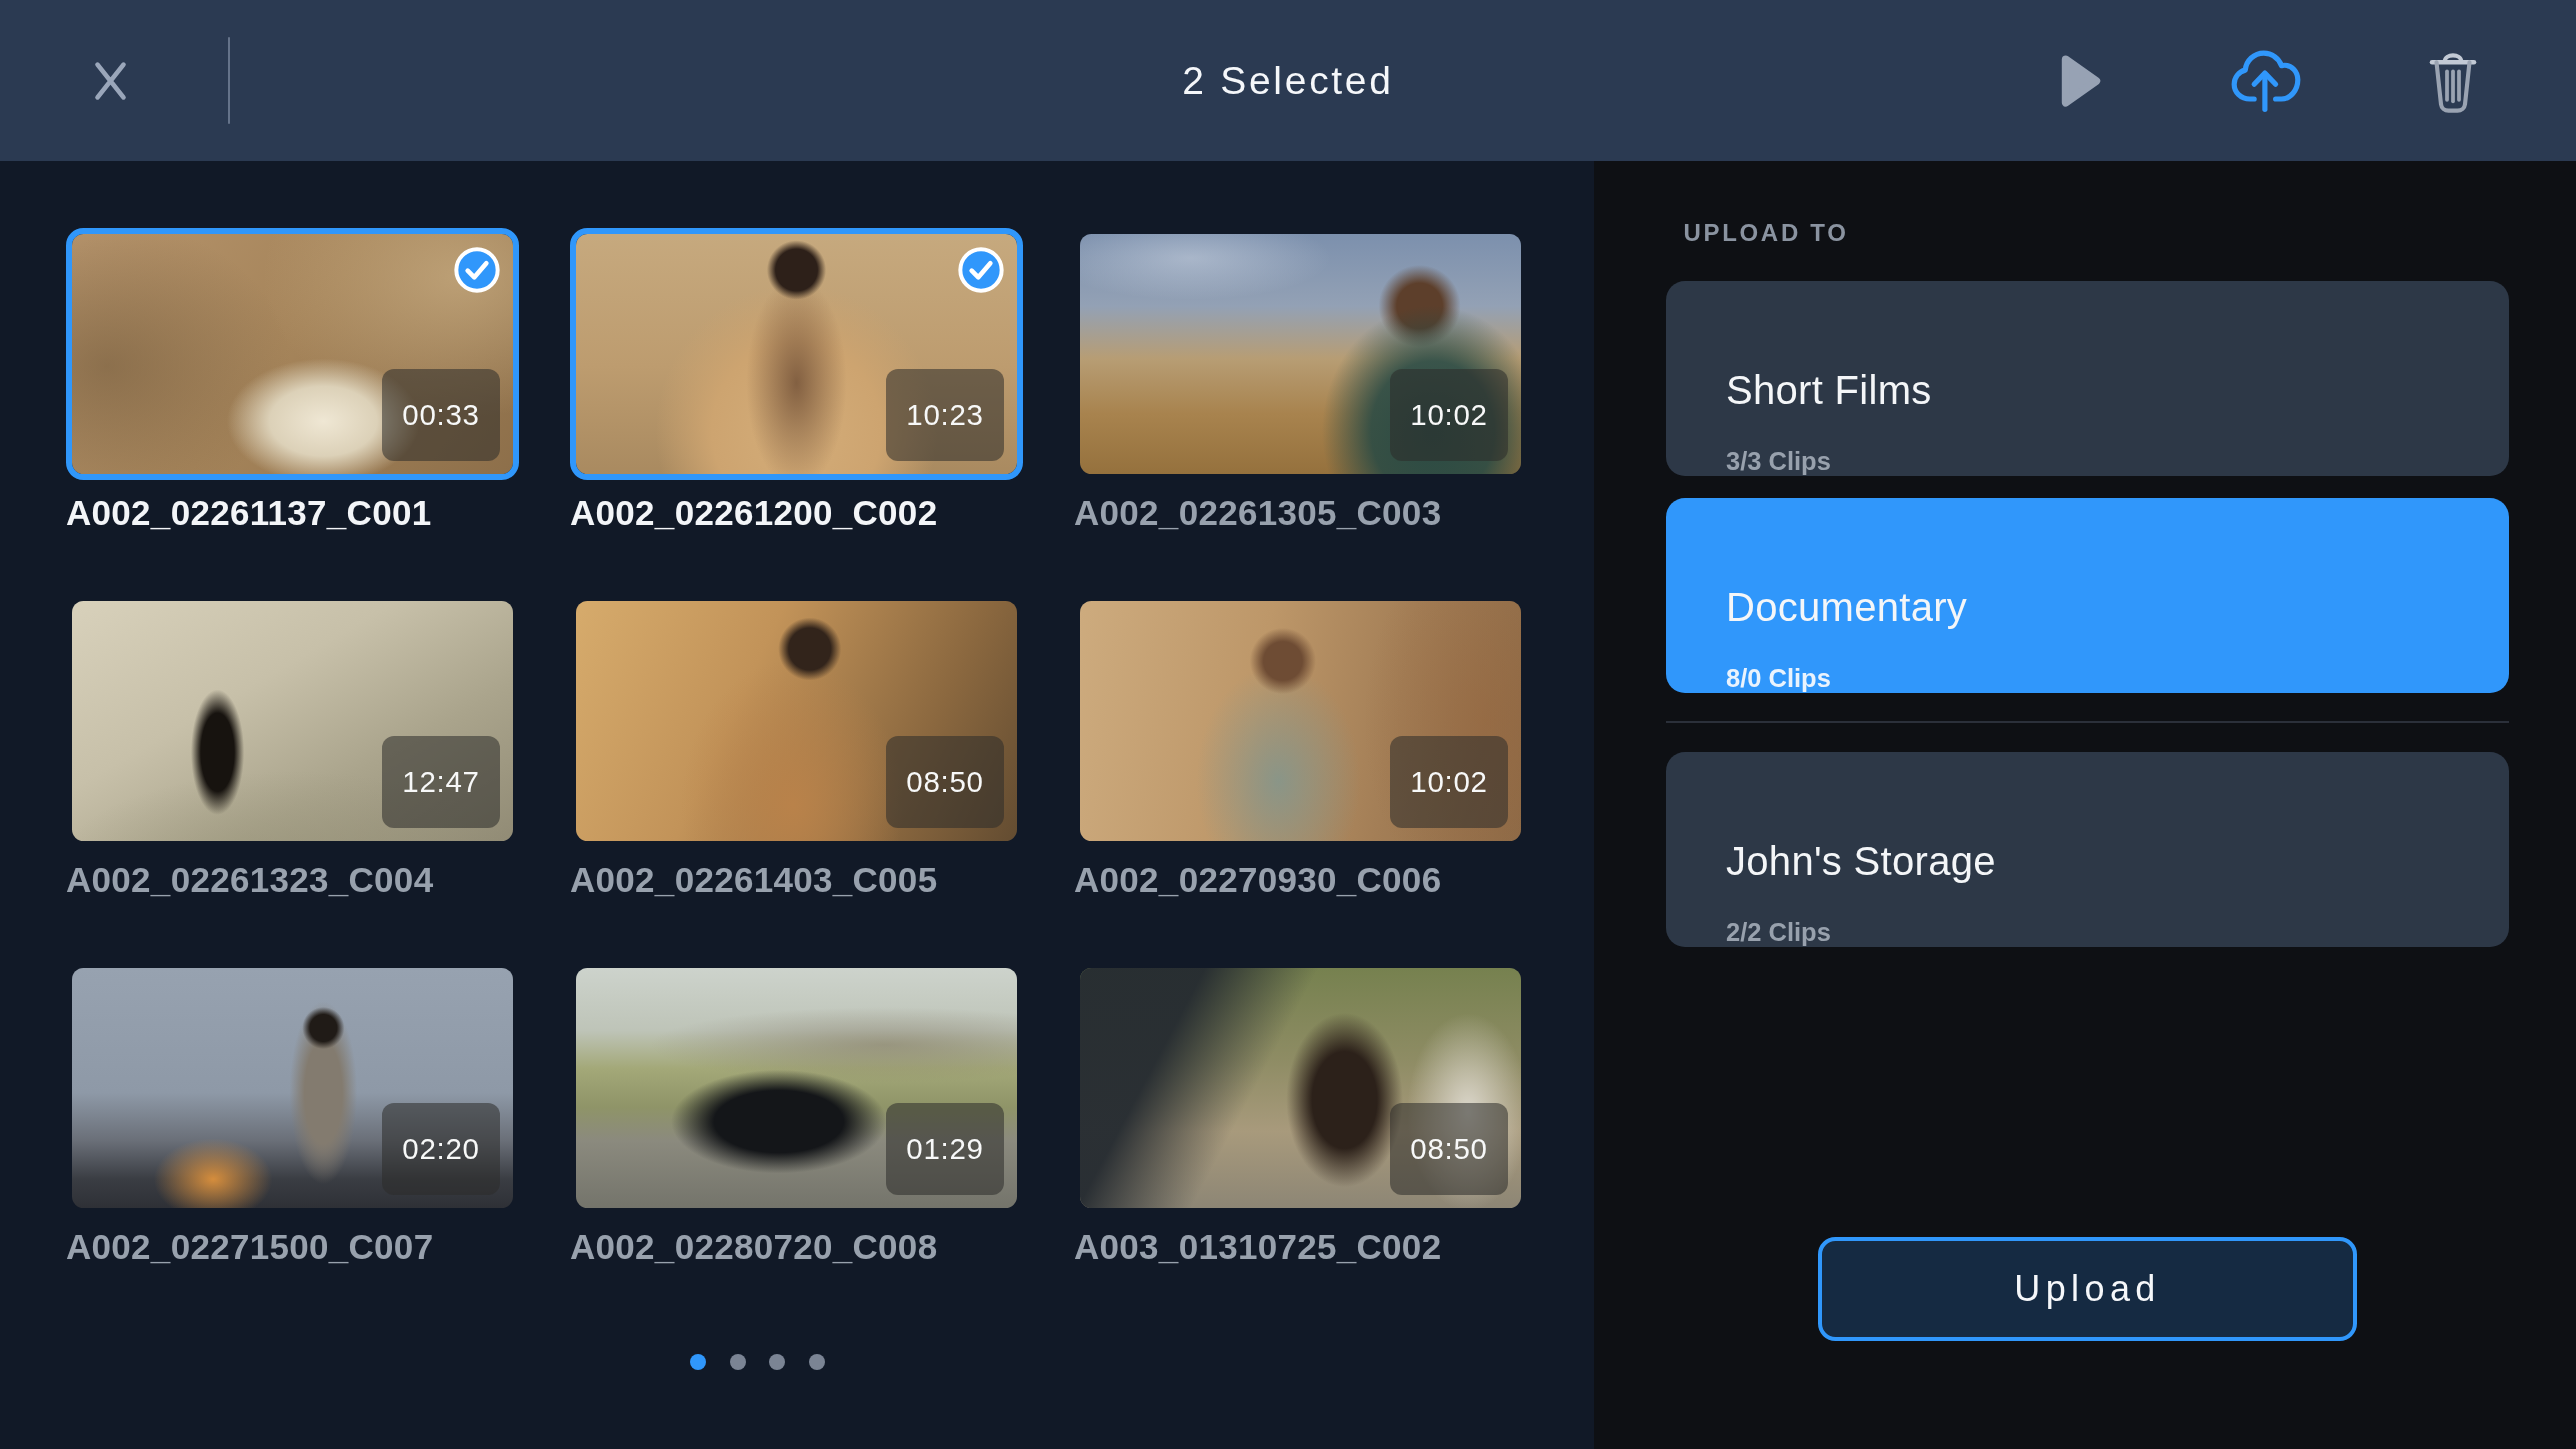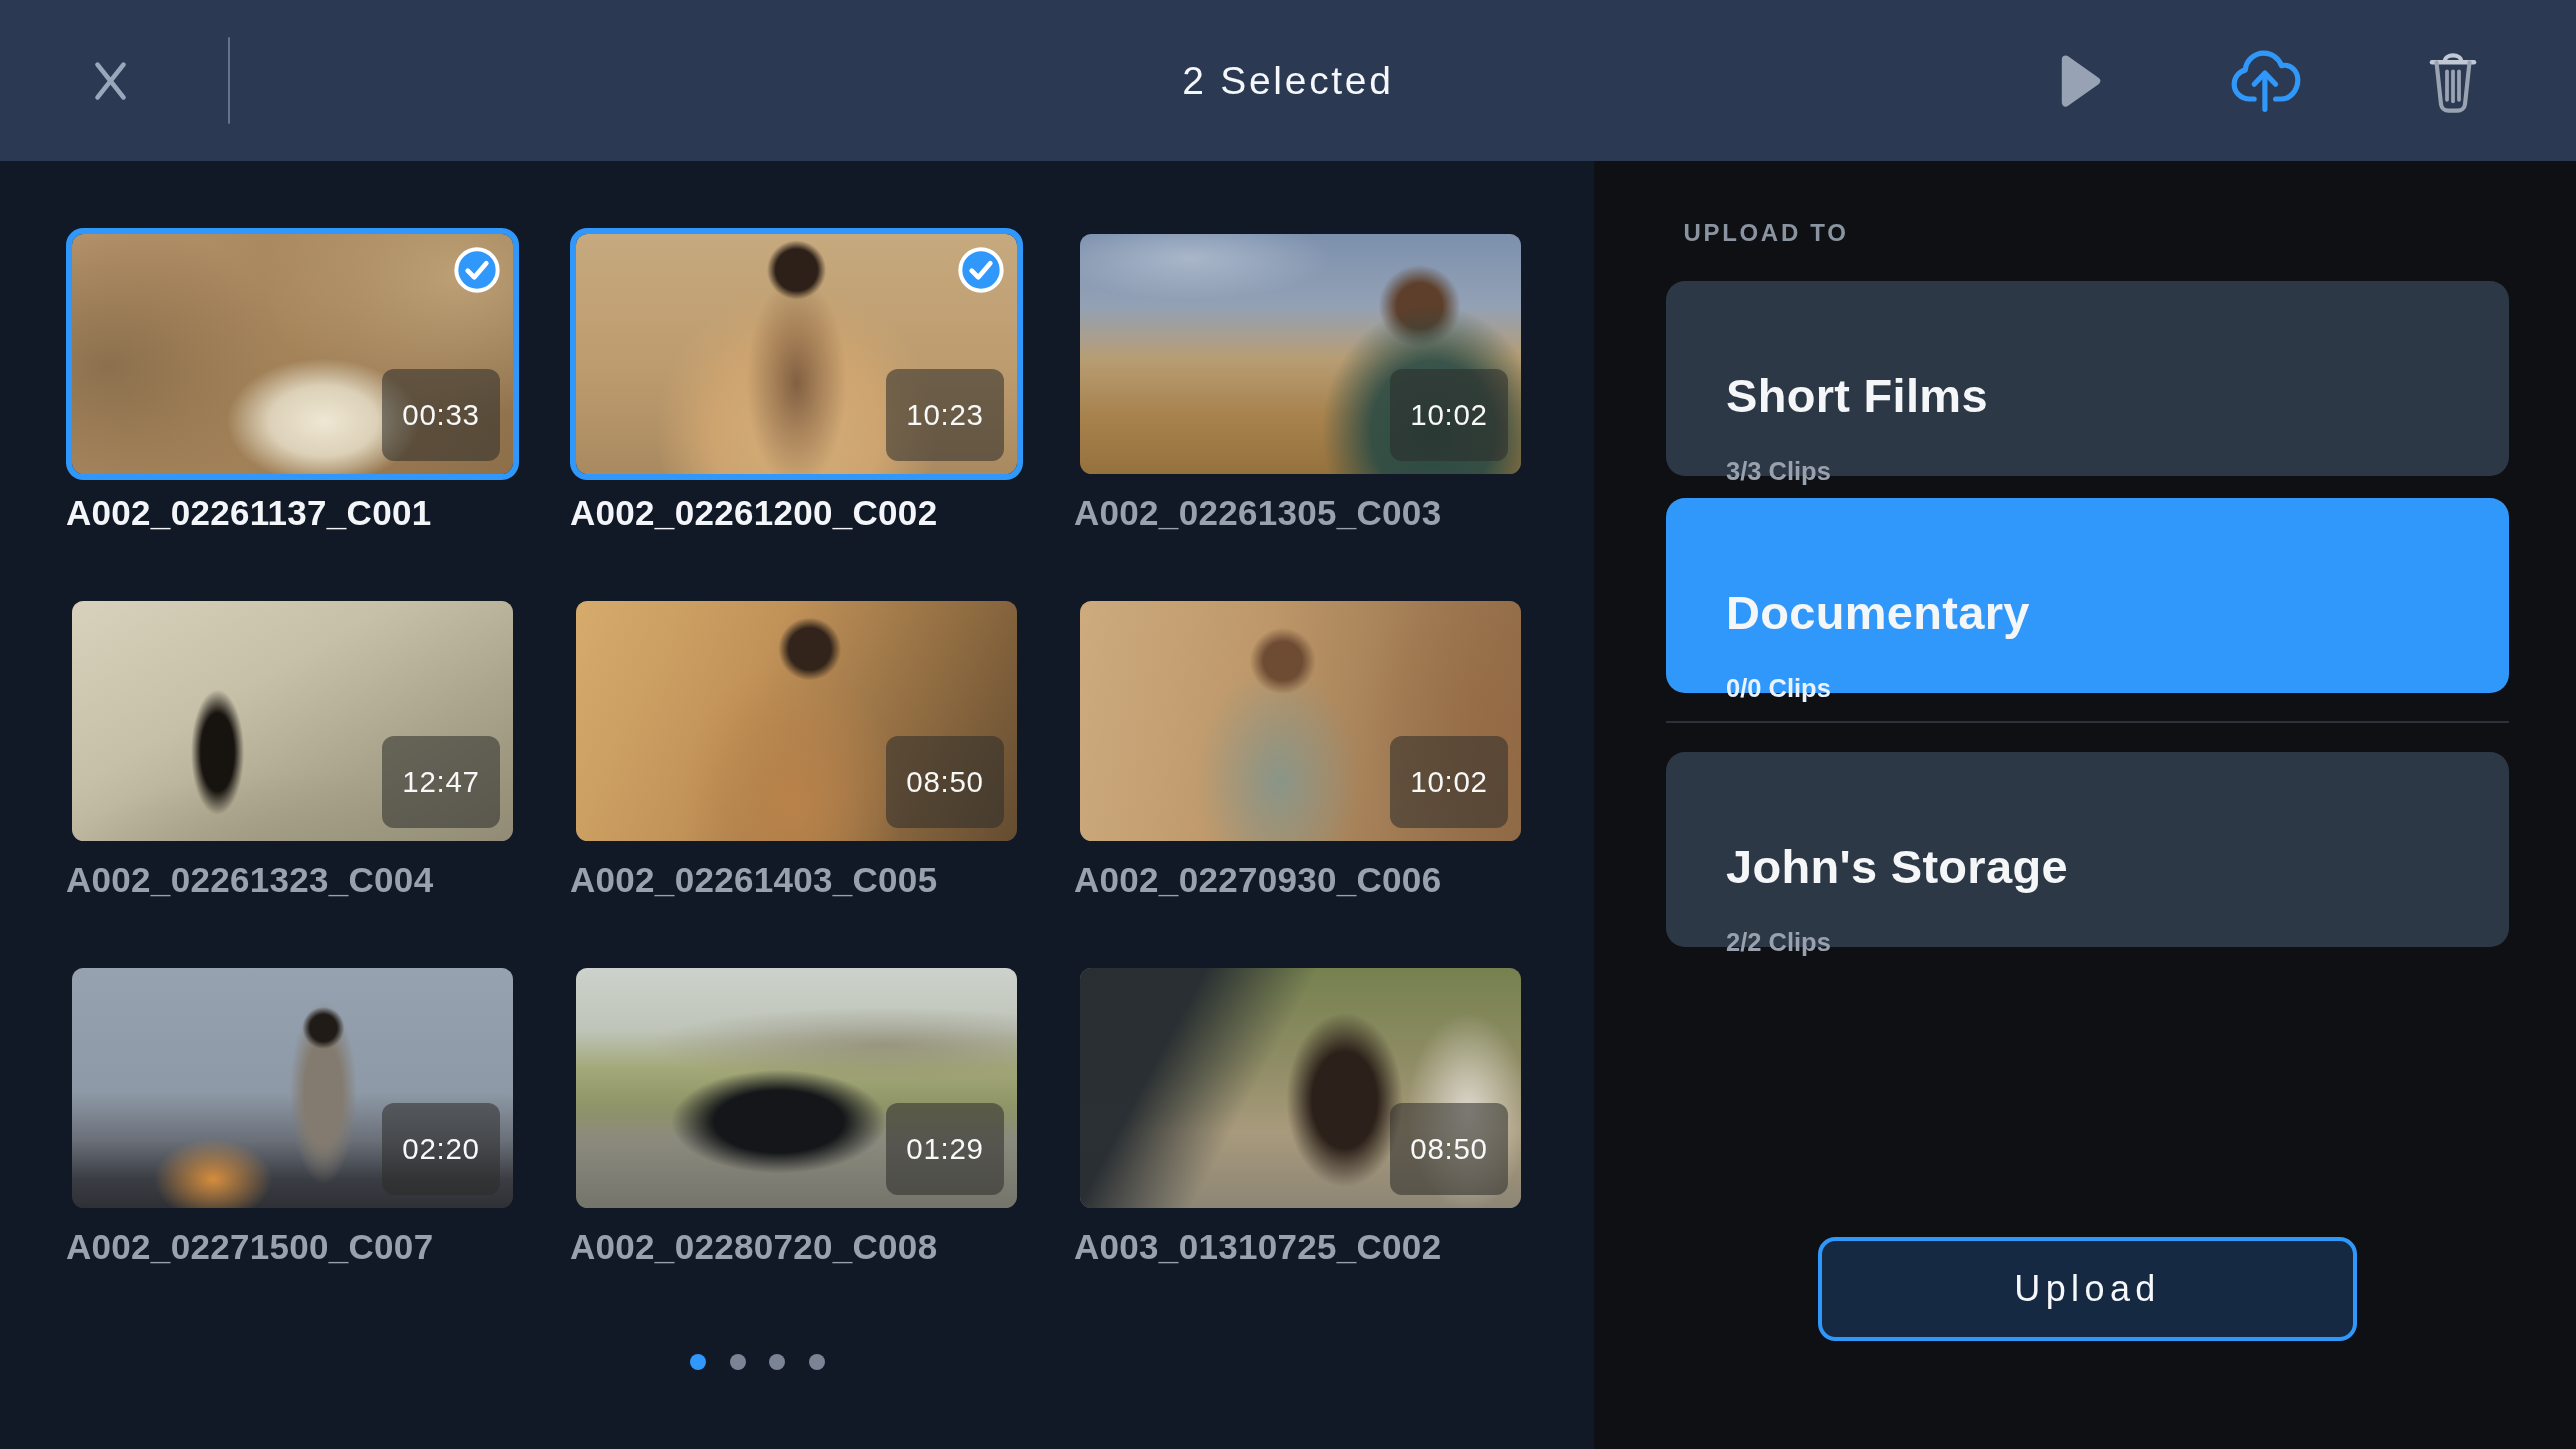--- a/index.html
+++ b/index.html
@@ -100,21 +100,21 @@
   .dots{position:absolute;top:1193px;left:690px;display:flex;gap:23.5px;}
   .dot{width:16px;height:16px;border-radius:50%;background:#7B8494;cursor:pointer;}
   .dot.on{background:var(--accent);}
 
   
   .sb-header{margin:0 0 34px 17.4px;font-size:24px;font-weight:700;
     letter-spacing:2.7px;color:#8A93A0;}
   .dest-list{display:flex;flex-direction:column;}
   .dest{height:195px;border-radius:19px;background:var(--card);
     padding:43px 40px 0 60px;margin-bottom:21.5px;cursor:pointer;border:none;text-align:left;}
-  .dest-title{font-size:47px;font-weight:700;color:#F4F6F8;letter-spacing:0.3px;margin-top:44px;}
+  .dest-title{font-size:40px;font-weight:400;color:#F4F6F8;letter-spacing:0.3px;margin-top:44px;}
   .dest-sub{margin-top:34px;font-size:25.5px;font-weight:700;color:var(--muted-text);}
   .dest.active{background:var(--accent);}
   .dest.active .dest-sub{color:#EAF3FD;}
   .divider{height:2px;background:var(--divider);margin:6.7px 0 29.5px;border:none;}
   .upload-btn{margin-top:268px;align-self:center;width:539px;height:104px;
     background:#152A42;border:4px solid var(--accent);border-radius:17.4px;
     font-family:inherit;font-size:36px;font-weight:500;letter-spacing:5.4px;
     color:#F5F7FA;cursor:pointer;}
 </style>
 </head>
@@ -260,21 +260,21 @@
 
   <aside class="sidebar">
     <div class="sb-header">UPLOAD TO</div>
     <div class="dest-list">
       <button class="dest">
         <div class="dest-title">Short Films</div>
         <div class="dest-sub">3/3 Clips</div>
       </button>
       <button class="dest active">
         <div class="dest-title">Documentary</div>
-        <div class="dest-sub">0/0 Clips</div>
+        <div class="dest-sub">8/0 Clips</div>
       </button>
       <hr class="divider">
       <button class="dest">
         <div class="dest-title">John's Storage</div>
         <div class="dest-sub">2/2 Clips</div>
       </button>
     </div>
     <button class="upload-btn">Upload</button>
   </aside>
 

